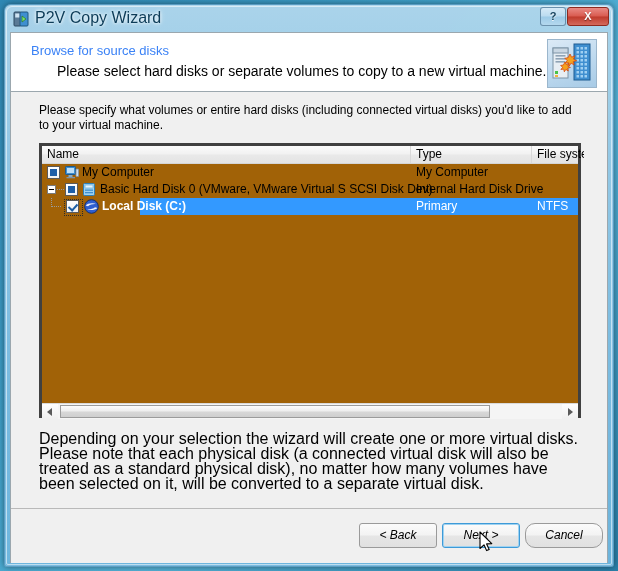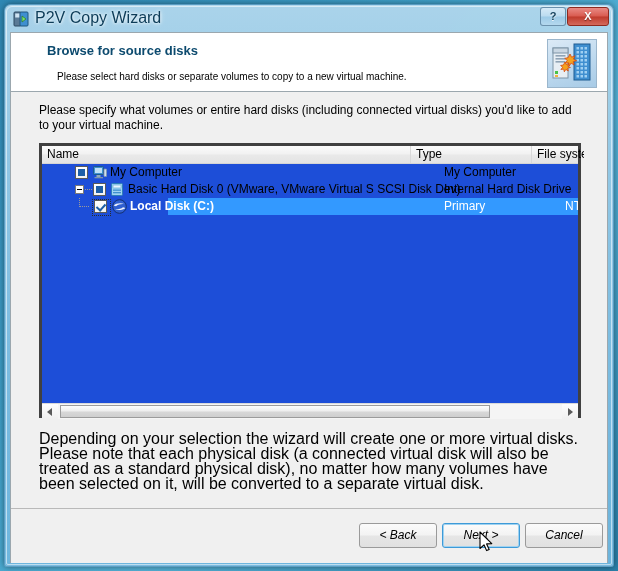--- a/index.html
+++ b/index.html
@@ -103,29 +103,29 @@
   #banner {
     position: absolute;
     left: 0; top: 0;
     width: 100%; height: 59px;
     background: #ffffff;
     border-bottom: 1px solid #9ba7ae;
     box-sizing: border-box;
   }
   #banner-title {
     position: absolute;
-    left: 36px; top: 10px;
+    left: 20px; top: 10px;
     font-size: 13px;
-    font-weight: bold;
-    color: #0c4a6e;
+    font-weight: normal;
+    color: #3b82f6;
   }
   #banner-sub {
     position: absolute;
-    left: 46px; top: 38px;
-    font-size: 10px;
+    left: 46px; top: 30px;
+    font-size: 14px;
     color: #000000;
   }
   #banner-icon {
     position: absolute;
     right: 10px; top: 6px;
     width: 48px; height: 47px;
     border: 1px solid #9bb6cc;
     background: linear-gradient(160deg, #dceaf6 0%, #bcd8ee 55%, #a8cbe6 100%);
   }
 
@@ -169,22 +169,21 @@
     white-space: nowrap;
   }
   #col-name { left: 0; width: 369px; }
   #col-type { left: 369px; width: 121px; }
   #col-fs   { left: 490px; width: 52px; border-right: none; }
 
   #lv-body {
     position: relative;
     height: 239px;
     overflow: hidden;
-    background: #1d4ed8;
-    padding-left: 28px;
+    background: #a16207;
   }
   .lv-row {
     position: relative;
     height: 17px;
     line-height: 17px;
     font-size: 12px;
     color: #000000;
     white-space: nowrap;
   }
   .lv-row.selected .cell-name-text,
@@ -349,21 +348,21 @@
     background: linear-gradient(180deg,#fbfbfb 0%,#f3f3f3 48%,#e6e6e6 52%,#e0e0e0 100%);
     cursor: default;
     font-style: italic;
   }
   #btn-back { left: 348px; }
   #btn-next {
     left: 431px;
     border: 1px solid #3d9ad8;
     box-shadow: 0 0 0 1px #9fd2f0 inset;
   }
-  #btn-cancel { left: 514px; }
+  #btn-cancel { left: 514px; border-radius: 10px; }
 
   
   #cursor {
     position: absolute;
     left: 479px; top: 531px;
     width: 16px; height: 24px;
     pointer-events: none;
   }
 </style>
 </head>

